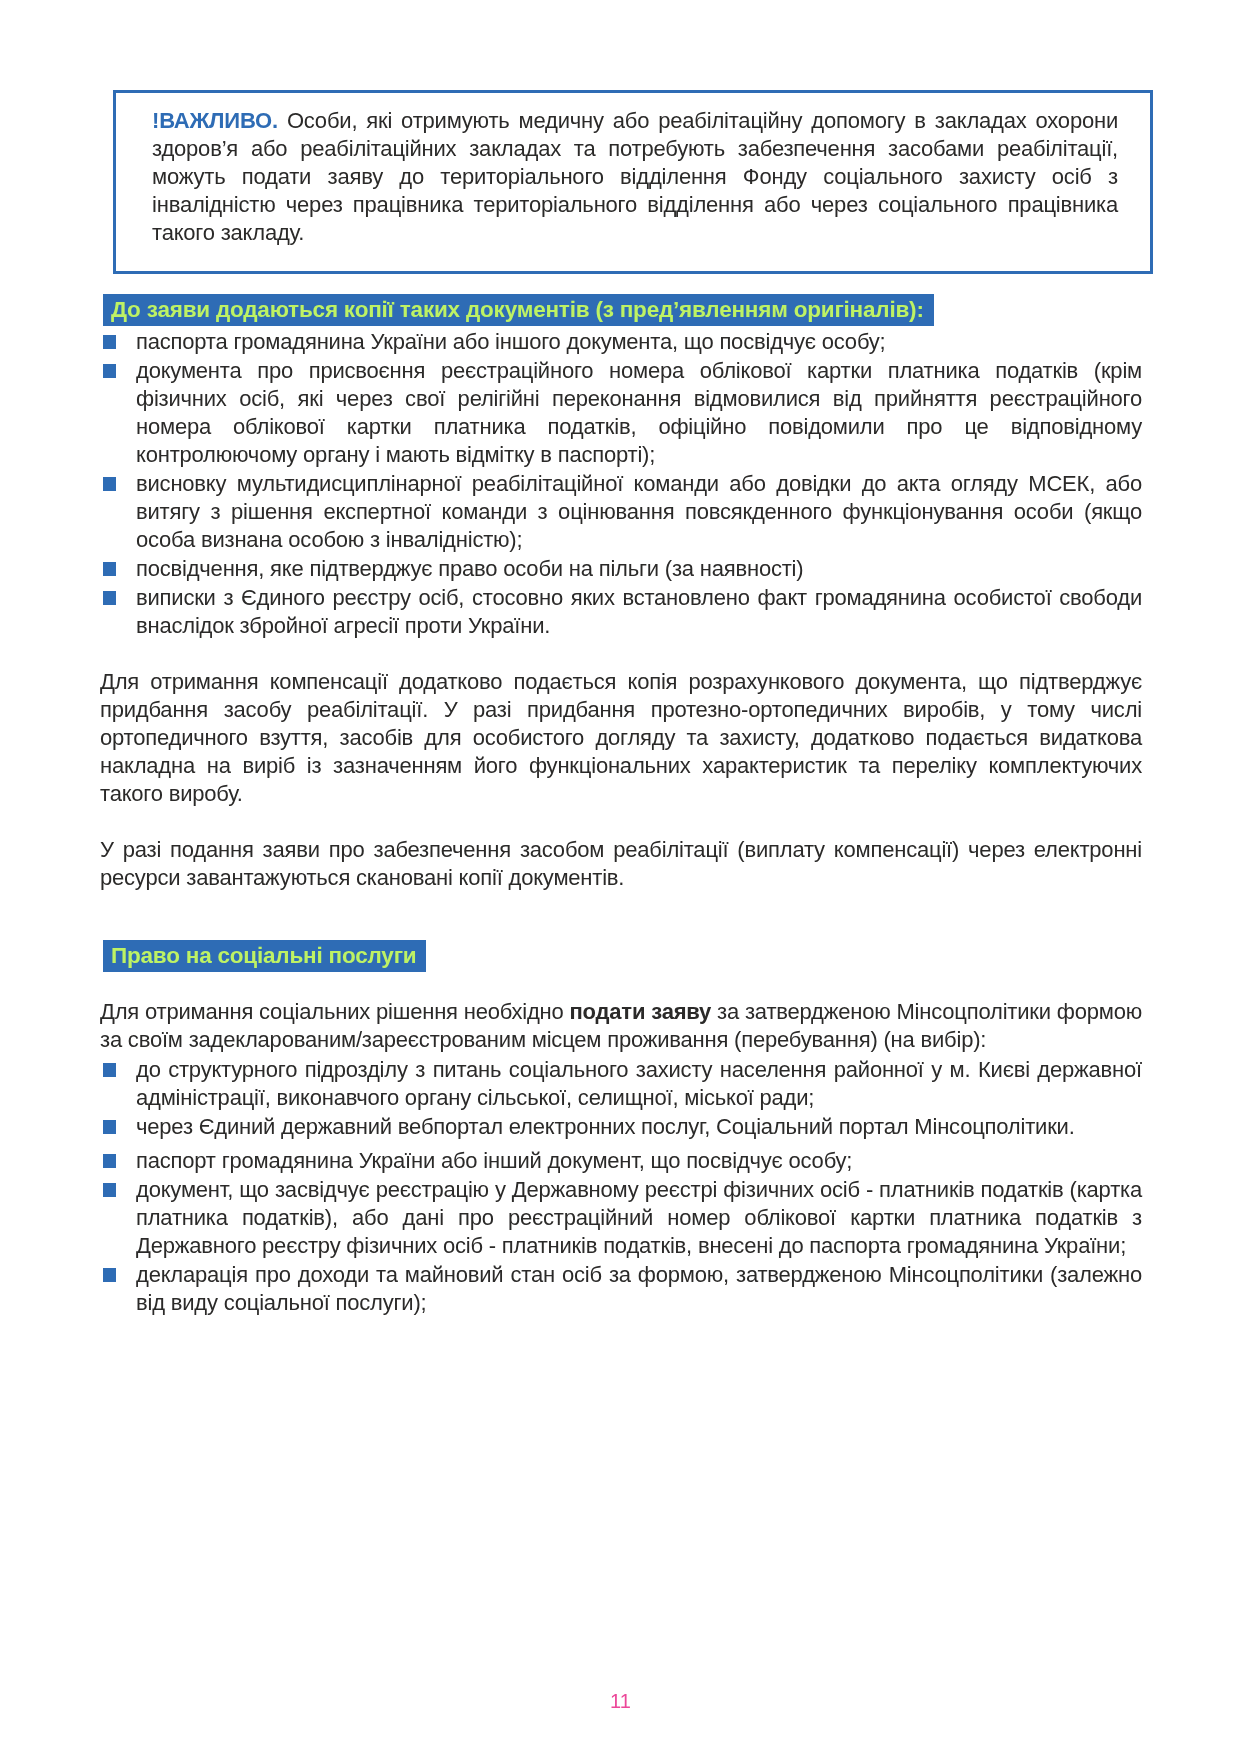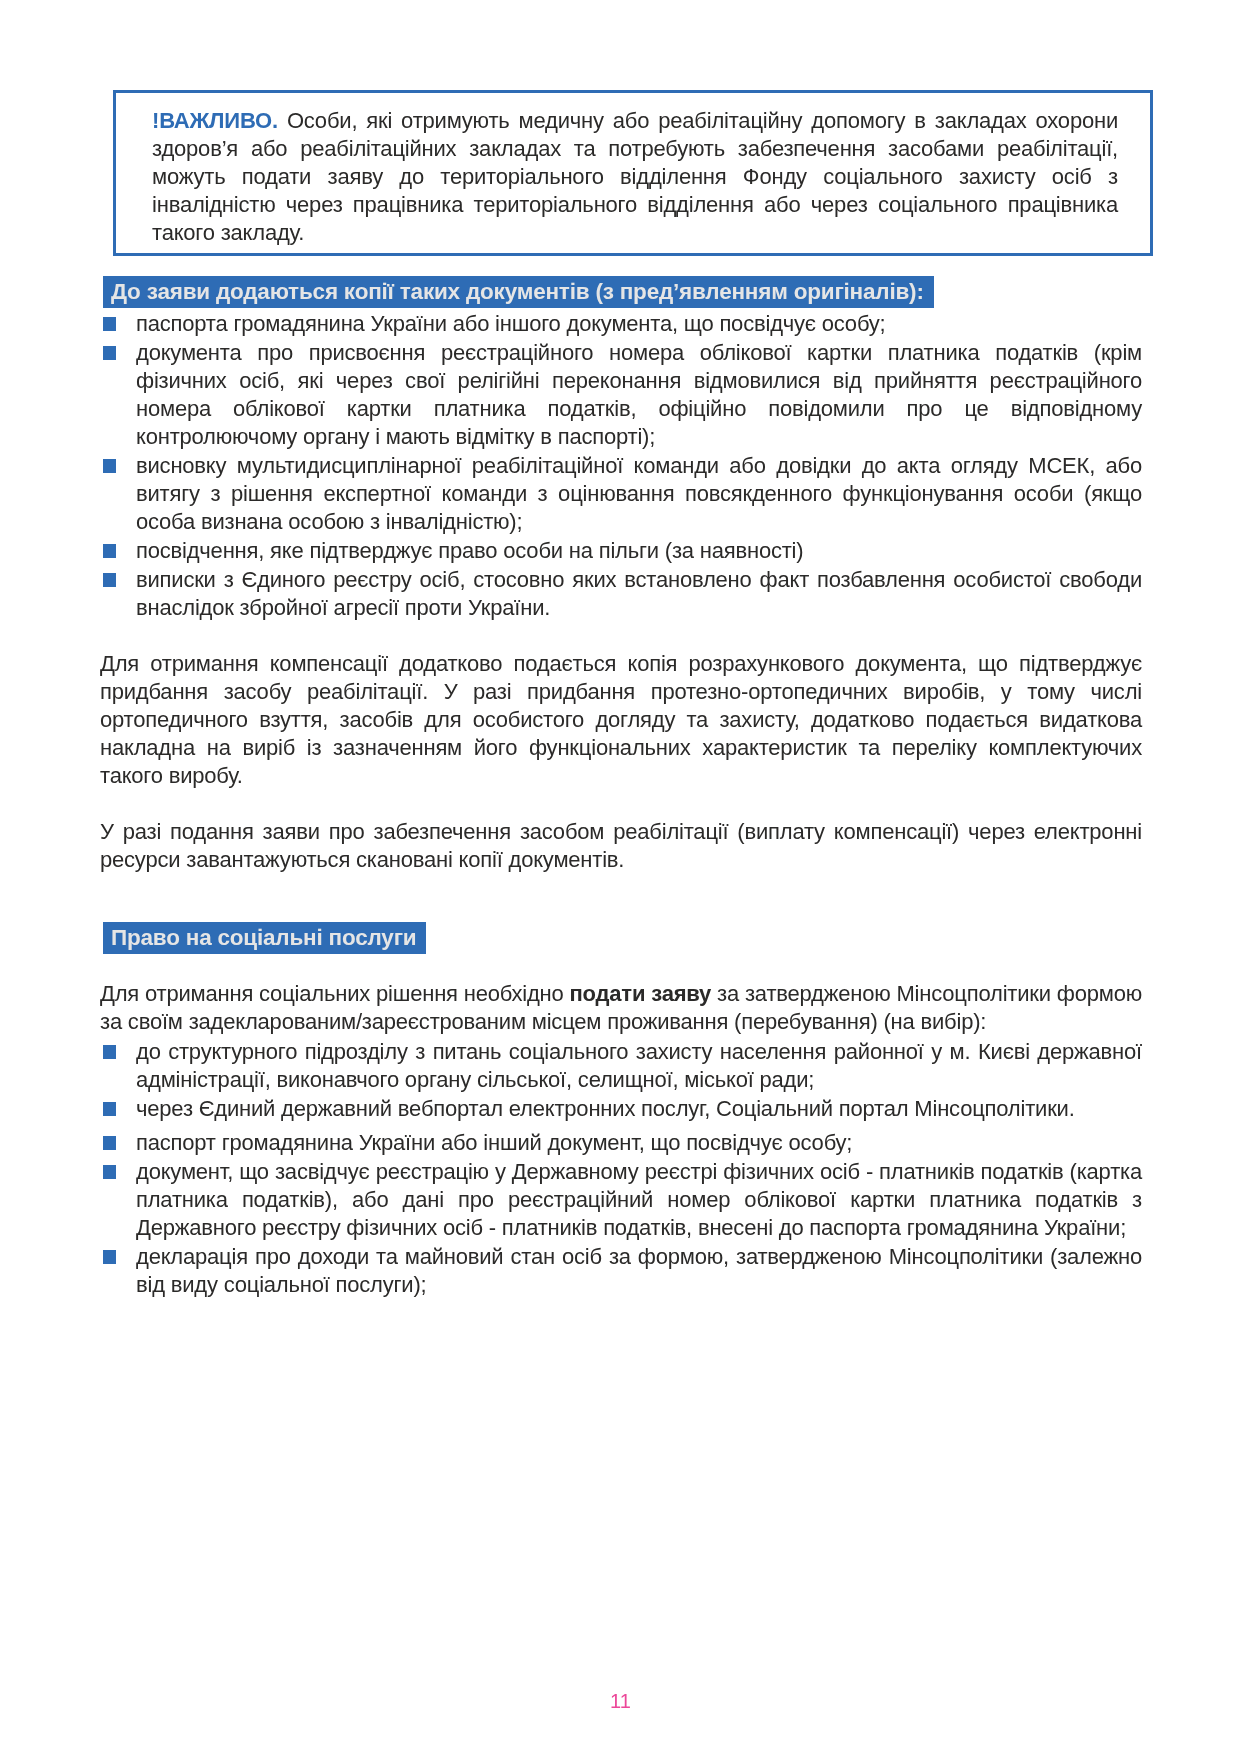--- a/index.html
+++ b/index.html
@@ -24,31 +24,31 @@
     line-height: 28px;
     text-align: justify;
     letter-spacing: -0.2px;
   }
   
   .important-box {
     margin-left: 13px;
     margin-top: 90px;
     width: 1040px;
     border: 3px solid #2e6cb5;
-    padding: 14px 32px 6px 36px;
+    padding: 14px 32px 24px 36px;
   }
   .important-label {
     color: #2e6cb5;
     font-weight: bold;
   }
   
   .heading-bar {
     display: inline-block;
     background: #2e6cb5;
-    color: #e5e5e5;
+    color: #bef264;
     font-weight: bold;
     font-size: 22.5px;
     line-height: 31px;
     padding: 0 10px 1px 8px;
     margin-left: 3px;
     letter-spacing: -0.2px;
     white-space: nowrap;
   }
   .heading-wrap { margin-top: 20px; }
   
@@ -107,21 +107,21 @@
     <li>
       <span class="bullet-square"></span>
       <span>висновку мультидисциплінарної реабілітаційної команди або довідки до акта огляду МСЕК, або витягу з рішення експертної команди з оцінювання повсякденного функціонування особи (якщо особа визнана особою з інвалідністю);</span>
     </li>
     <li>
       <span class="bullet-square"></span>
       <span>посвідчення, яке підтверджує право особи на пільги (за наявності)</span>
     </li>
     <li>
       <span class="bullet-square"></span>
-      <span>виписки з Єдиного реєстру осіб, стосовно яких встановлено факт позбавлення особистої свободи внаслідок збройної агресії проти України.</span>
+      <span>виписки з Єдиного реєстру осіб, стосовно яких встановлено факт громадянина особистої свободи внаслідок збройної агресії проти України.</span>
     </li>
   </ul>
 
   <p class="para body-text">Для отримання компенсації додатково подається копія розрахункового документа, що підтверджує придбання засобу реабілітації. У разі придбання протезно-ортопедичних виробів, у тому числі ортопедичного взуття, засобів для особистого догляду та захисту, додатково подається видаткова накладна на виріб із зазначенням його функціональних характеристик та переліку комплектуючих такого виробу.</p>
 
   <p class="para body-text">У разі подання заяви про забезпечення засобом реабілітації (виплату компенсації) через електронні ресурси завантажуються скановані копії документів.</p>
 
   <div class="heading-wrap" style="margin-top:48px;">
     <span class="heading-bar">Право на соціальні послуги</span>
   </div>

